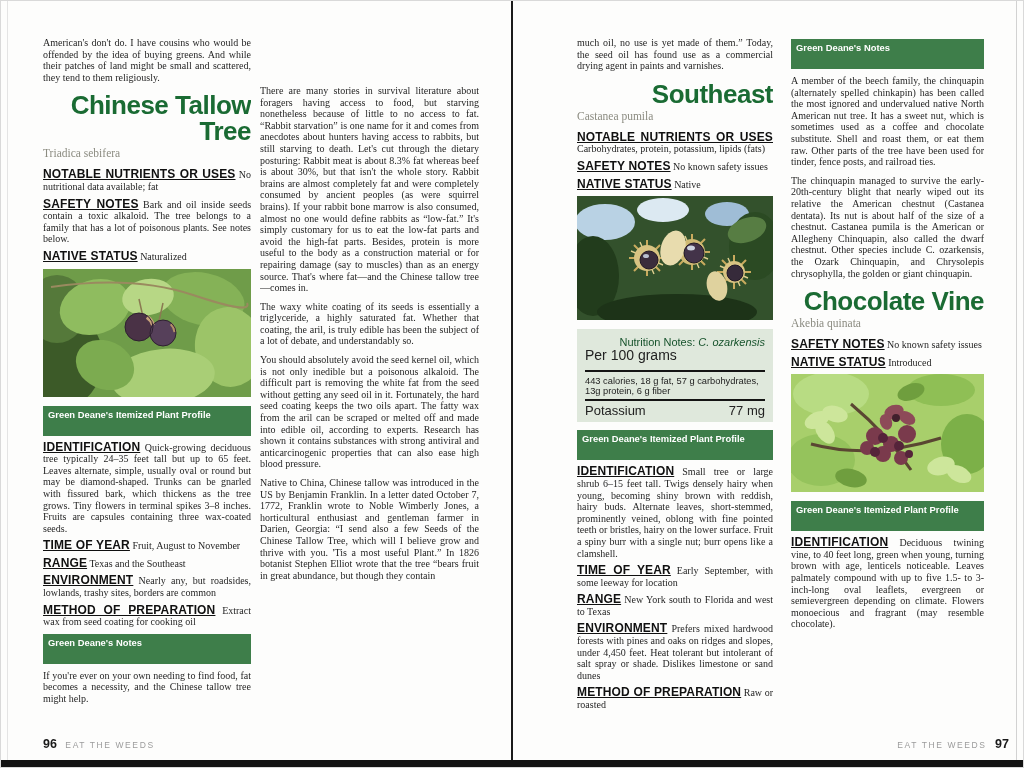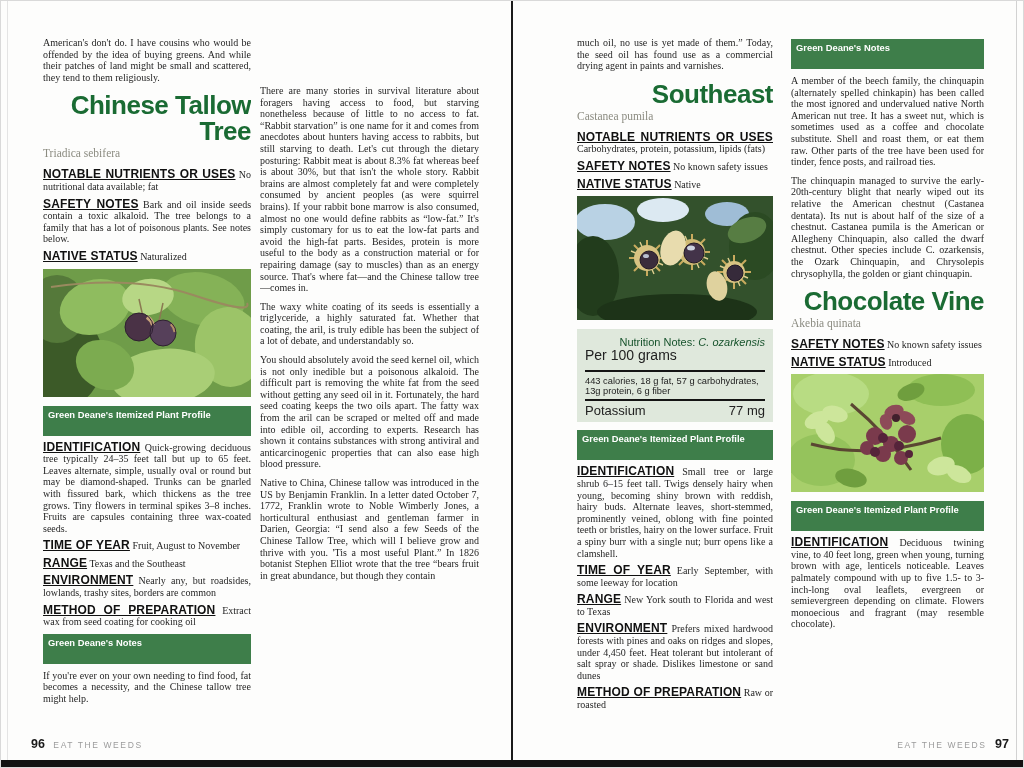--- a/index.html
+++ b/index.html
@@ -28,21 +28,21 @@
 
   .nutri{background:#dfe8dc;padding:7px 8px 6px;margin:6px 0 8px;text-align:left;font-family:"Liberation Sans",sans-serif;}
   .nutri-title{font-weight:normal;font-size:11px;color:#17532c;line-height:12px;text-align:right;}
   .nutri-title .sp{font-style:italic;}
   .nutri-sub{font-size:14px;margin:2px 0 8px;color:#222;}
   .nutri-rule{border:none;border-top:2.5px solid #141414;margin:3px 0 4px;}
   .nutri-line{font-size:9.3px;line-height:10px;margin:0 0 3px;color:#222;}
   .nutri-row{display:flex;justify-content:space-between;font-size:13px;color:#222;margin-top:2px;}
 
   .footer{position:absolute;bottom:15px;font-family:"Liberation Sans",sans-serif;}
-  .footer-left{left:30px;}
+  .footer-left{left:42px;}
   .footer-right{right:14px;}
   .pagenum{font-weight:bold;font-size:12.5px;color:#1a1a1a;}
   .book{font-size:8.5px;color:#9b9b9b;letter-spacing:1.6px;margin:0 4px;}
 </style>
 </head>
 <body>
 
 <div class="spread">
 
   <div class="col c1L">

